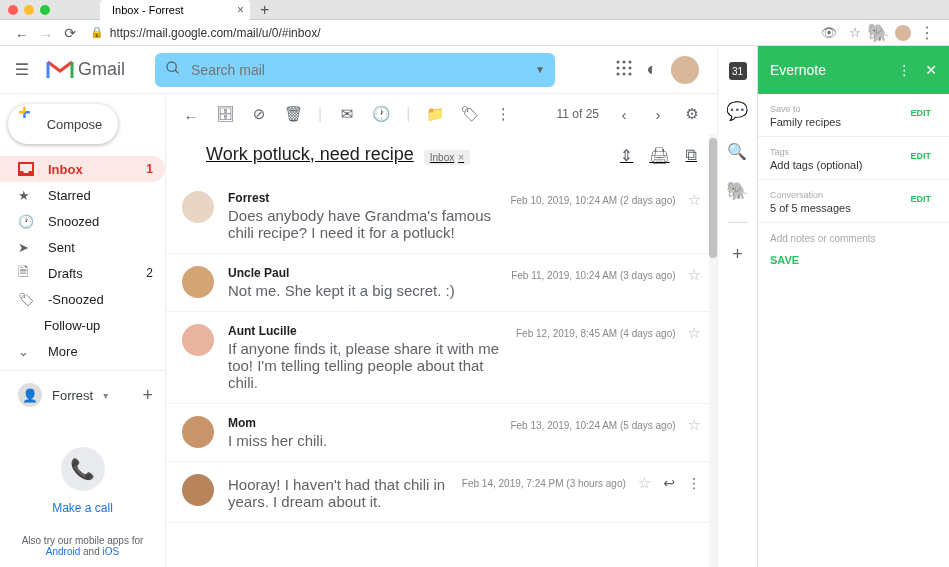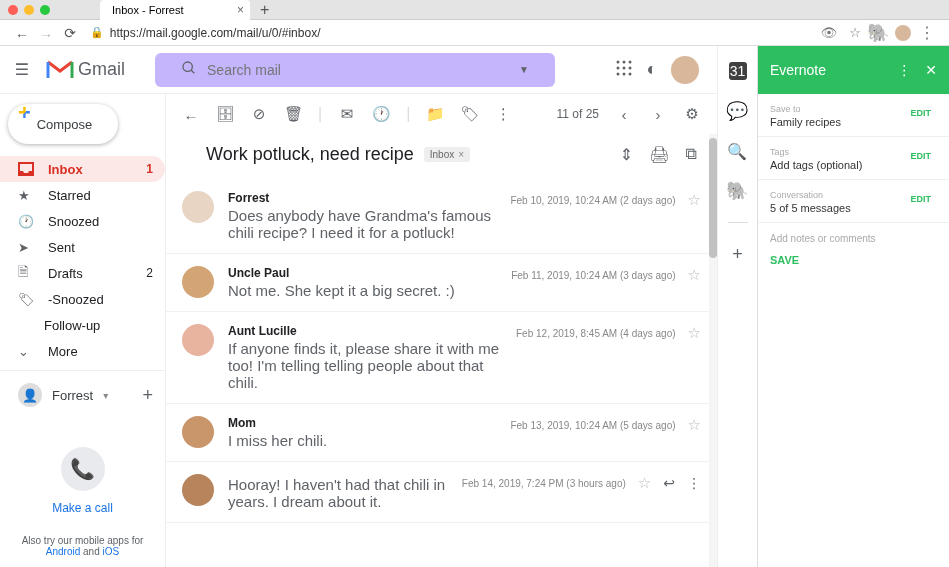--- a/index.html
+++ b/index.html
@@ -28,32 +28,32 @@
 
 
 .app { display:flex; height:521px; }
 .gmail-col { flex:1; display:flex; flex-direction:column; min-width:0; }
 .gmail-header { height:48px; display:flex; align-items:center; padding:0 10px; border-bottom:1px solid #eee; }
 .menu-icon { width:24px; text-align:center; color:#5f6368; cursor:pointer; font-size:16px;}
 .logo { display:flex; align-items:center; gap:4px; margin:0 30px 0 12px; }
 .logo-m { width:28px; height:20px; position:relative; }
 .logo-m svg{width:28px;height:20px;}
 .logo-text{ color:#5f6368; font-size:18px; }
-.search-box{ flex:1; max-width:400px; height:34px; background:#c4b5fd; border-radius:6px; display:flex; align-items:center; padding:0 26px; }
+.search-box{ flex:1; max-width:400px; height:34px; background:#7dd3fc; border-radius:6px; display:flex; align-items:center; padding:0 10px; }
 .search-icon{ color:#5f6368; margin-right:10px; }
 .search-input{ flex:1; border:none; background:transparent; outline:none; font-size:14px; color:#5f6368;}
 .search-drop{ color:#5f6368; font-size:10px; cursor:pointer; }
 .header-right{ margin-left:auto; display:flex; align-items:center; gap:14px; padding-right:8px;}
 .grid-icon{ cursor:pointer; }
 .notif-icon{ cursor:pointer; color:#5f6368; font-size:18px;}
 .user-avatar{ width:28px; height:28px; border-radius:50%; background:#d9b79a; cursor:pointer; }
 
 .gmail-body{ flex:1; display:flex; min-height:0;}
 .sidebar{ width:165px; display:flex; flex-direction:column; padding-top:10px;}
-.compose-btn{ margin:0 0 12px 8px; width:110px; height:40px; border-radius:20px; box-shadow:0 1px 4px rgba(0,0,0,.3); display:flex; align-items:center; padding-left:12px; background:#fff; cursor:pointer; font-size:13px; color:#3c4043;}
+.compose-btn{ margin:0 0 12px 8px; width:110px; height:40px; border-radius:20px; box-shadow:0 1px 4px rgba(0,0,0,.3); display:flex; align-items:center; gap:10px; padding-left:12px; background:#fff; cursor:pointer; font-size:13px; color:#3c4043;}
 .compose-plus{ font-size:20px; position:relative; }
 .compose-plus::before{content:"+"; position:absolute; left:-2px; top:-13px; font-size:22px; background:linear-gradient(135deg,#ea4335 0 25%,#fbbc04 25% 50%,#4285f4 50% 75%,#34a853 75%);-webkit-background-clip:text;color:transparent;font-weight:bold;}
 .sb-item{ height:26px; display:flex; align-items:center; padding:0 12px 0 18px; font-size:13px; color:#202124; cursor:pointer; border-radius:0 14px 14px 0; gap:14px;}
 .sb-item.active{ background:#fce8e6; color:#d93025; font-weight:bold;}
 .sb-item .sb-icon{ width:16px; color:#5f6368; display:inline-flex;}
 .sb-item.active .sb-icon{ color:#d93025;}
 .sb-count{ margin-left:auto; font-size:12px;}
 .sb-item.indent{ padding-left:44px;}
 .sb-divider{ height:1px; background:#eee; margin:6px 0;}
 .sb-user{ display:flex; align-items:center; padding:6px 12px 6px 18px; gap:10px; font-size:13px; color:#3c4043;}
@@ -63,41 +63,41 @@
 .hangouts-bubble{ width:44px;height:44px;border-radius:50%;background:#e8eaed;margin:0 auto 10px;display:flex;align-items:center;justify-content:center;color:#fff;font-size:20px;}
 .hangouts-link{ font-size:12px; color:#1a73e8; cursor:pointer;}
 .mobile-promo{ font-size:10px; color:#5f6368; text-align:center; padding:10px 4px;}
 .mobile-promo a{ color:#1a73e8; text-decoration:none;}
 
 .content{ flex:1; display:flex; flex-direction:column; border-left:1px solid #eee; position:relative; min-width:0;}
 .thread-toolbar{ height:40px; display:flex; align-items:center; padding:0 16px; gap:16px;}
 .tt-icon{ color:#5f6368; cursor:pointer; font-size:15px; width:18px; text-align:center;}
 .tt-spacer{ flex:1;}
 .tt-count{ font-size:12px; color:#5f6368;}
-.subject-row{ display:flex; align-items:center; padding:10px 20px 14px 40px;}
+.subject-row{ display:flex; align-items:flex-end; padding:10px 20px 14px 40px;text-decoration:underline;}
 .subject{ font-size:18px; color:#202124; margin-right:10px;}
 .label-chip{ background:#eee; font-size:10px; color:#666; padding:2px 6px; border-radius:3px; display:inline-flex; align-items:center; gap:4px;}
 .label-x{ cursor:pointer; color:#888;}
 .subject-right{ margin-left:auto; display:flex; gap:16px; color:#5f6368;}
 .subject-right span{cursor:pointer;}
 .messages{ flex:1; overflow:hidden;}
 .msg{ display:flex; padding:12px 16px; border-bottom:1px solid #f1f1f1; gap:14px; align-items:flex-start;}
 .msg-avatar{ width:32px;height:32px;border-radius:50%; background:#ccc; flex-shrink:0;}
 .msg-body{ flex:1; min-width:0;}
 .msg-from{ font-size:12px; font-weight:bold; color:#202124;}
 .msg-snippet{ font-size:15px; color:#5f6368; margin-top:2px;}
 .msg-meta{ display:flex; align-items:center; gap:12px; font-size:10px; color:#888;}
 .msg-star{ color:#bbb; cursor:pointer; font-size:15px;}
 .msg-action{ color:#5f6368; cursor:pointer; font-size:14px;}
 .scrollbar-fake{ position:absolute; right:0; top:40px; bottom:0; width:8px; background:#f5f5f5;}
 .scrollbar-thumb{ width:100%; height:120px; background:#c1c1c1; border-radius:4px; margin-top:4px;}
 
 .rail{ width:40px; background:#fff; border-left:1px solid #eee; display:flex; flex-direction:column; align-items:center; padding-top:16px; gap:22px;}
 .rail-icon{ width:18px;height:18px; cursor:pointer; display:flex; align-items:center; justify-content:center; font-size:14px;}
-.rail-cal{ background:#404040; color:#fff; border-radius:3px; font-size:14px;}
+.rail-cal{ background:#404040; color:#fff; border-radius:3px; font-size:10px;}
 .rail-hangouts{ color:#0f9d58; font-size:18px;}
 .rail-search{ color:#4285f4; font-size:16px; position:relative;}
 .rail-evernote{ color:#2dbe60; font-size:18px;}
 .rail-divider{ width:20px; height:1px; background:#ddd;}
 .rail-plus{ color:#5f6368; font-size:18px;}
 
 
 .evernote-panel{ width:192px; background:#fff; display:flex; flex-direction:column; border-left:1px solid #ddd;}
 .ev-header{ height:48px; background:#2dbe60; color:#fff; display:flex; align-items:center; padding:0 12px; font-size:14px;}
 .ev-header-actions{ margin-left:auto; display:flex; gap:14px;}

